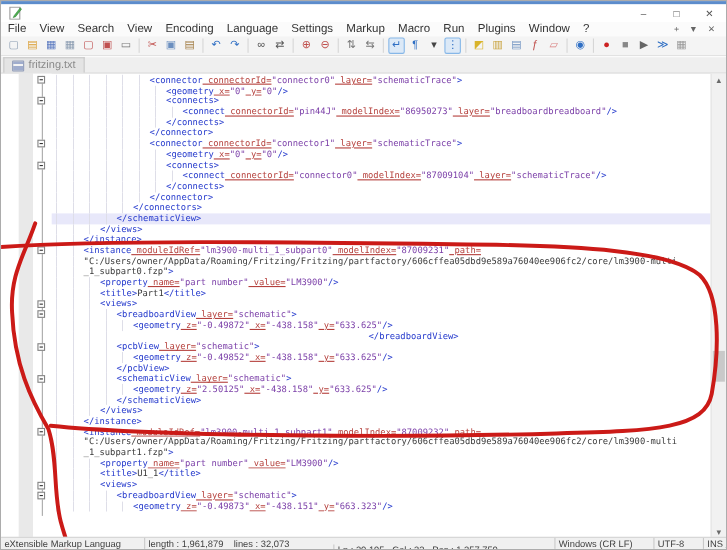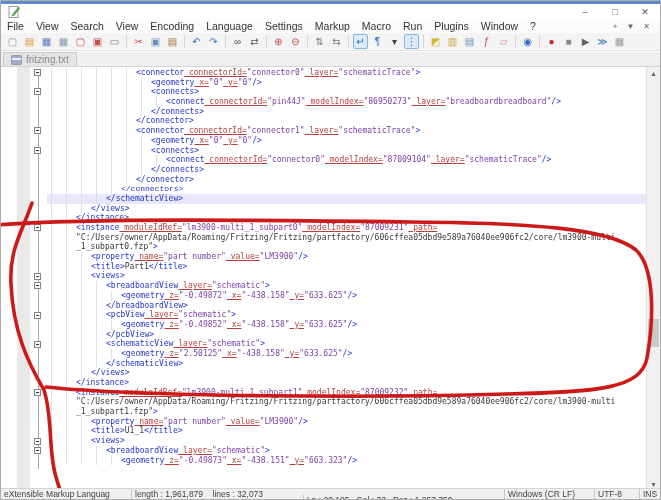--- a/index.html
+++ b/index.html
@@ -179,33 +179,33 @@
         <div class="code-line" style="padding-left: 104px; background-size: 114px 100%;"><span class="s-t">&lt;connects&gt;</span></div>
         <div class="code-line" style="padding-left: 119px; background-size: 129px 100%;"><span class="s-t">&lt;connect</span><span class="s-a"> connectorId=</span><span class="s-v">"pin44J"</span><span class="s-a"> modelIndex=</span><span class="s-v">"86950273"</span><span class="s-a"> layer=</span><span class="s-v">"breadboardbreadboard"</span><span class="s-t">/&gt;</span></div>
         <div class="code-line" style="padding-left: 104px; background-size: 114px 100%;"><span class="s-t">&lt;/connects&gt;</span></div>
         <div class="code-line" style="padding-left: 89px; background-size: 99px 100%;"><span class="s-t">&lt;/connector&gt;</span></div>
         <div class="code-line" style="padding-left: 89px; background-size: 99px 100%;"><span class="s-t">&lt;connector</span><span class="s-a"> connectorId=</span><span class="s-v">"connector1"</span><span class="s-a"> layer=</span><span class="s-v">"schematicTrace"</span><span class="s-t">&gt;</span></div>
         <div class="code-line" style="padding-left: 104px; background-size: 114px 100%;"><span class="s-t">&lt;geometry</span><span class="s-a"> x=</span><span class="s-v">"0"</span><span class="s-a"> y=</span><span class="s-v">"0"</span><span class="s-t">/&gt;</span></div>
         <div class="code-line" style="padding-left: 104px; background-size: 114px 100%;"><span class="s-t">&lt;connects&gt;</span></div>
         <div class="code-line" style="padding-left: 119px; background-size: 129px 100%;"><span class="s-t">&lt;connect</span><span class="s-a"> connectorId=</span><span class="s-v">"connector0"</span><span class="s-a"> modelIndex=</span><span class="s-v">"87009104"</span><span class="s-a"> layer=</span><span class="s-v">"schematicTrace"</span><span class="s-t">/&gt;</span></div>
         <div class="code-line" style="padding-left: 104px; background-size: 114px 100%;"><span class="s-t">&lt;/connects&gt;</span></div>
         <div class="code-line" style="padding-left: 89px; background-size: 99px 100%;"><span class="s-t">&lt;/connector&gt;</span></div>
-        <div class="code-line" style="padding-left: 74px; background-size: 84px 100%; font-family: Liberation Mono, monospace;"><span class="s-t">&lt;/connectors&gt;</span></div>
+        <div class="code-line" style="padding-left: 74px; background-size: 84px 100%;"><span class="s-t">&lt;/connectors&gt;</span></div>
         <div class="code-line hl" style="padding-left: 59px; background-size: 69px 100%;"><span class="s-t">&lt;/schematicView&gt;</span></div>
         <div class="code-line" style="padding-left: 44px; background-size: 54px 100%;"><span class="s-t">&lt;/views&gt;</span></div>
         <div class="code-line" style="padding-left: 29px; background-size: 39px 100%;"><span class="s-t">&lt;/instance&gt;</span></div>
         <div class="code-line" style="padding-left: 29px; background-size: 39px 100%;"><span class="s-t">&lt;instance</span><span class="s-a"> moduleIdRef=</span><span class="s-v">"lm3900-multi_1_subpart0"</span><span class="s-a"> modelIndex=</span><span class="s-v">"87009231"</span><span class="s-a"> path=</span></div>
         <div class="code-line" style="padding-left: 29px; background-size: 39px 100%;"><span class="s-x">"C:/Users/owner/AppData/Roaming/Fritzing/Fritzing/partfactory/606cffea05dbd9e589a76040ee906fc2/core/lm3900-multi</span></div>
         <div class="code-line" style="padding-left: 29px; background-size: 39px 100%;"><span class="s-x">_1_subpart0.fzp"</span><span class="s-t">&gt;</span></div>
         <div class="code-line" style="padding-left: 44px; background-size: 54px 100%;"><span class="s-t">&lt;property</span><span class="s-a"> name=</span><span class="s-v">"part number"</span><span class="s-a"> value=</span><span class="s-v">"LM3900"</span><span class="s-t">/&gt;</span></div>
         <div class="code-line" style="padding-left: 44px; background-size: 54px 100%;"><span class="s-t">&lt;title&gt;</span><span class="s-x">Part1</span><span class="s-t">&lt;/title&gt;</span></div>
         <div class="code-line" style="padding-left: 44px; background-size: 54px 100%;"><span class="s-t">&lt;views&gt;</span></div>
         <div class="code-line" style="padding-left: 59px; background-size: 69px 100%;"><span class="s-t">&lt;breadboardView</span><span class="s-a"> layer=</span><span class="s-v">"schematic"</span><span class="s-t">&gt;</span></div>
         <div class="code-line" style="padding-left: 74px; background-size: 84px 100%;"><span class="s-t">&lt;geometry</span><span class="s-a"> z=</span><span class="s-v">"-0.49872"</span><span class="s-a"> x=</span><span class="s-v">"-438.158"</span><span class="s-a"> y=</span><span class="s-v">"633.625"</span><span class="s-t">/&gt;</span></div>
-        <div class="code-line" style="padding-left: 59px; background-size: 69px 100%;"><span class="s-t">&lt;/breadboardView&gt;</span></div>
+        <div class="code-line" style="padding-left: 59px; background-size: 69px 100%; text-align: center;"><span class="s-t">&lt;/breadboardView&gt;</span></div>
         <div class="code-line" style="padding-left: 59px; background-size: 69px 100%;"><span class="s-t">&lt;pcbView</span><span class="s-a"> layer=</span><span class="s-v">"schematic"</span><span class="s-t">&gt;</span></div>
         <div class="code-line" style="padding-left: 74px; background-size: 84px 100%;"><span class="s-t">&lt;geometry</span><span class="s-a"> z=</span><span class="s-v">"-0.49852"</span><span class="s-a"> x=</span><span class="s-v">"-438.158"</span><span class="s-a"> y=</span><span class="s-v">"633.625"</span><span class="s-t">/&gt;</span></div>
         <div class="code-line" style="padding-left: 59px; background-size: 69px 100%;"><span class="s-t">&lt;/pcbView&gt;</span></div>
         <div class="code-line" style="padding-left: 59px; background-size: 69px 100%;"><span class="s-t">&lt;schematicView</span><span class="s-a"> layer=</span><span class="s-v">"schematic"</span><span class="s-t">&gt;</span></div>
         <div class="code-line" style="padding-left: 74px; background-size: 84px 100%;"><span class="s-t">&lt;geometry</span><span class="s-a"> z=</span><span class="s-v">"2.50125"</span><span class="s-a"> x=</span><span class="s-v">"-438.158"</span><span class="s-a"> y=</span><span class="s-v">"633.625"</span><span class="s-t">/&gt;</span></div>
         <div class="code-line" style="padding-left: 59px; background-size: 69px 100%;"><span class="s-t">&lt;/schematicView&gt;</span></div>
         <div class="code-line" style="padding-left: 44px; background-size: 54px 100%;"><span class="s-t">&lt;/views&gt;</span></div>
         <div class="code-line" style="padding-left: 29px; background-size: 39px 100%;"><span class="s-t">&lt;/instance&gt;</span></div>
         <div class="code-line" style="padding-left: 29px; background-size: 39px 100%;"><span class="s-t">&lt;instance</span><span class="s-a"> moduleIdRef=</span><span class="s-v">"lm3900-multi_1_subpart1"</span><span class="s-a"> modelIndex=</span><span class="s-v">"87009232"</span><span class="s-a"> path=</span></div>
         <div class="code-line" style="padding-left: 29px; background-size: 39px 100%;"><span class="s-x">"C:/Users/owner/AppData/Roaming/Fritzing/Fritzing/partfactory/606cffea05dbd9e589a76040ee906fc2/core/lm3900-multi</span></div>

